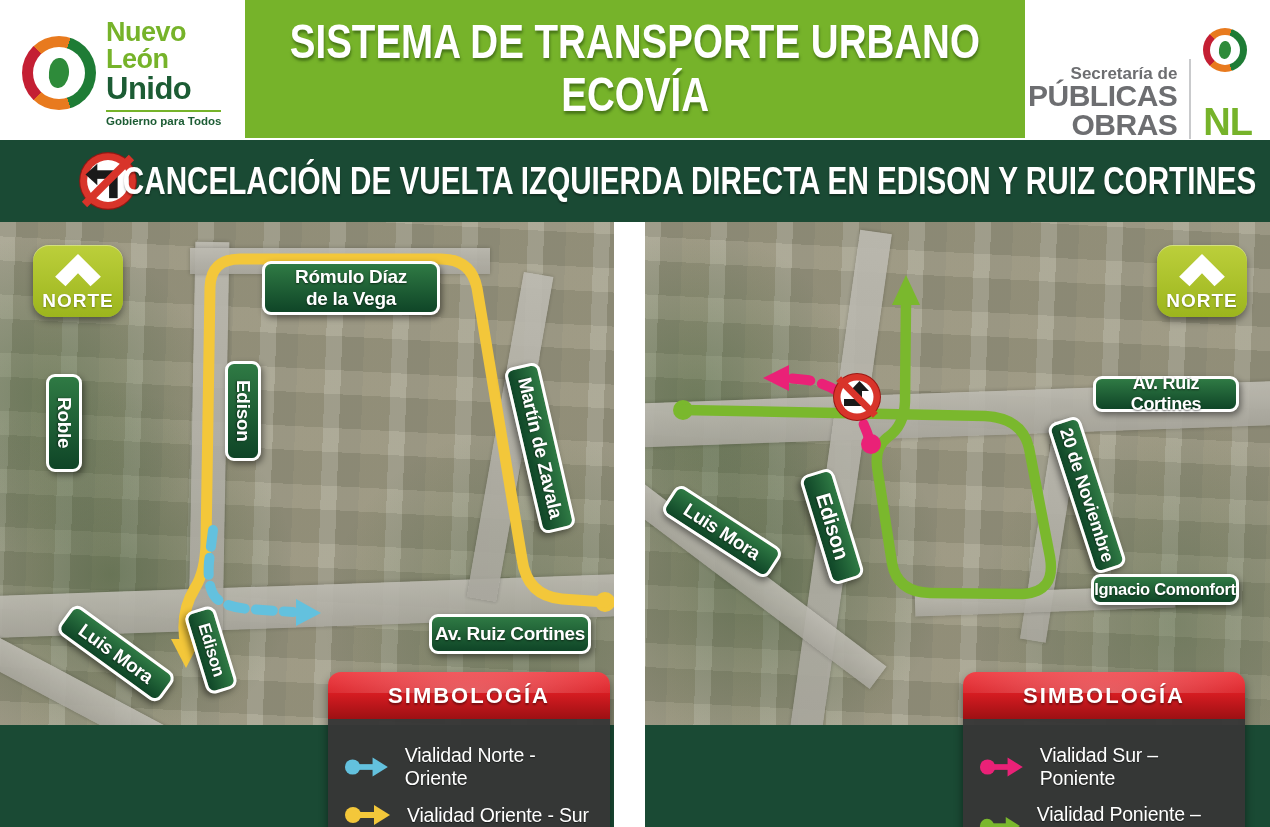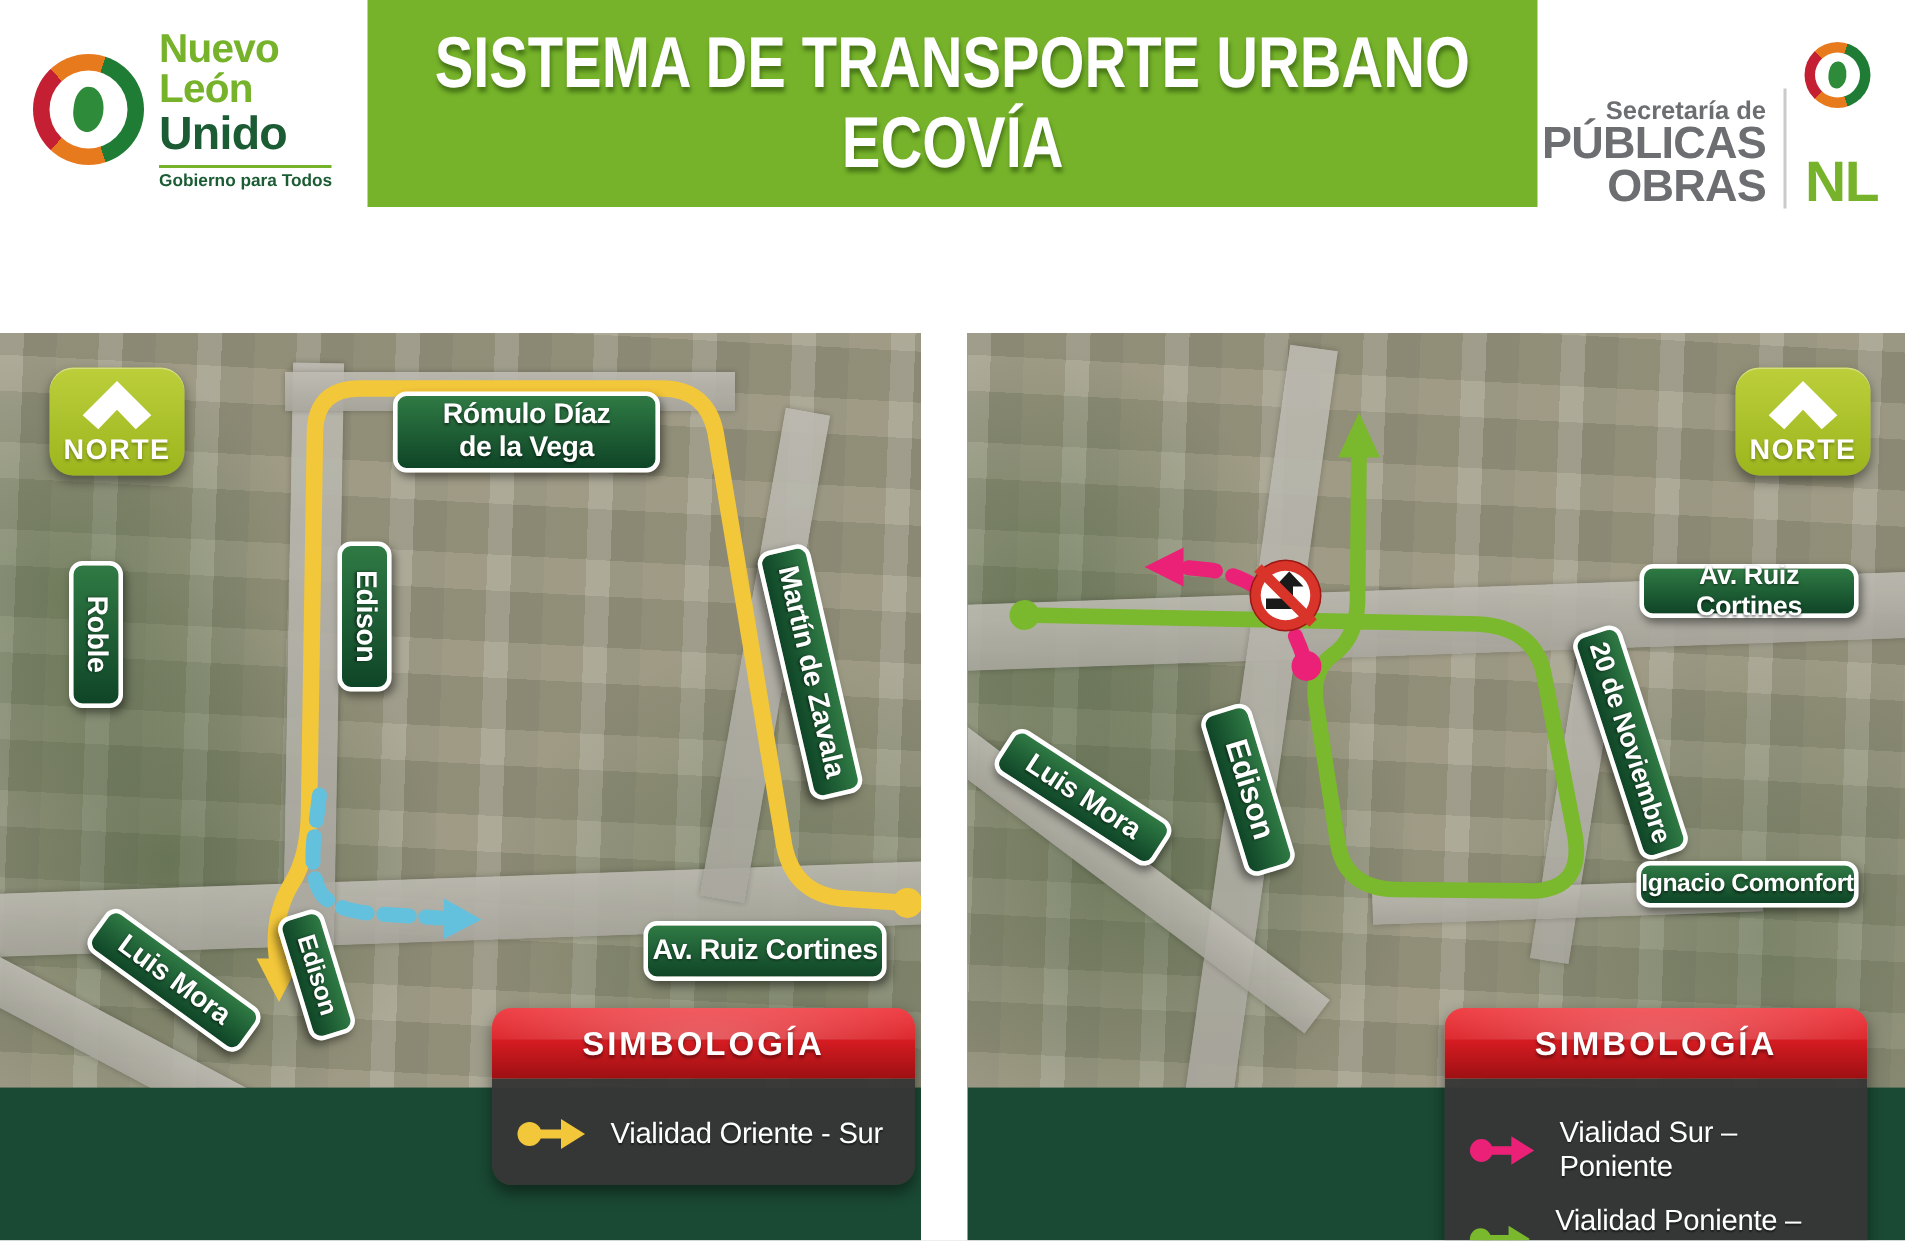--- a/index.html
+++ b/index.html
@@ -122,20 +122,36 @@
         <div class="big">OBRAS</div>
       </div>
       <div class="agency-div"></div>
       <div class="agency-nl">
         <div class="emblem emblem-sm"></div>
         <div class="nl">NL</div>
       </div>
     </div>
   </div>
 
+  <div class="banner">
+    <svg class="banner-icon" width="60" height="60" viewBox="0 0 56 56">
+      <circle cx="28" cy="28" r="27" fill="#8f1714"></circle>
+      <circle cx="28" cy="28" r="26" fill="#d8342a"></circle>
+      <circle cx="28" cy="28" r="19.5" fill="#ffffff"></circle>
+      <g fill="#1a1a1a">
+        <rect x="17" y="18" width="18" height="8"></rect>
+        <polygon points="18,12 18,32 7,22"></polygon>
+        <rect x="29" y="20" width="8" height="24"></rect>
+      </g>
+      <rect x="-3" y="24.5" width="62" height="7" fill="#d8342a" transform="rotate(-45 28 28)"></rect>
+    </svg>
+    <div class="banner-text">
+      <span>CANCELACIÓN DE VUELTA IZQUIERDA DIRECTA EN EDISON Y RUIZ CORTINES</span>
+    </div>
+  </div>
 
   <div class="maps">
 
     <div class="panel left">
       <div class="photo">
         <div class="road" style="left:-20px;top:363px;width:660px;height:42px;transform:rotate(-2deg);"></div>
         <div class="road" style="left:192px;top:20px;width:34px;height:390px;transform:rotate(1deg);"></div>
         <div class="road" style="left:190px;top:26px;width:300px;height:26px;"></div>
         <div class="road" style="left:495px;top:50px;width:30px;height:330px;transform:rotate(10deg);"></div>
         <div class="road" style="left:-30px;top:400px;width:310px;height:30px;transform:rotate(28deg);transform-origin:left top;"></div>
@@ -180,20 +196,28 @@
       </div>
       <div class="sign" style="left:168px;top:412px;width:86px;height:32px;transform:rotate(73deg);font-size:17px;">
         <span>Edison</span>
       </div>
 
       <div class="legend" style="left:328px;top:450px;">
         <div class="legend-head">
           <div class="legend-title">SIMBOLOGÍA</div>
         </div>
         <div class="legend-body">
+          <div class="legend-item">
+            <svg width="48" height="24" viewBox="0 0 48 24">
+              <circle cx="9" cy="12" r="8" fill="#63c1de"></circle>
+              <rect x="10" y="9" width="22" height="6" fill="#63c1de"></rect>
+              <polygon points="30,2 46,12 30,22" fill="#63c1de"></polygon>
+            </svg>
+            <span class="legend-label">Vialidad Norte - Oriente</span>
+          </div>
           <div class="legend-item">
             <svg width="48" height="24" viewBox="0 0 48 24">
               <circle cx="9" cy="12" r="8" fill="#f3c73a"></circle>
               <rect x="10" y="9" width="22" height="6" fill="#f3c73a"></rect>
               <polygon points="30,2 46,12 30,22" fill="#f3c73a"></polygon>
             </svg>
             <span class="legend-label">Vialidad Oriente - Sur</span>
           </div>
         </div>
       </div>

